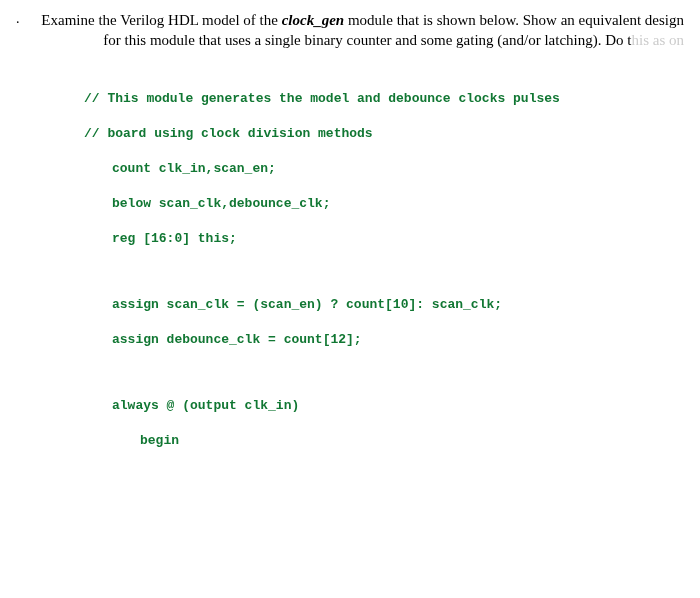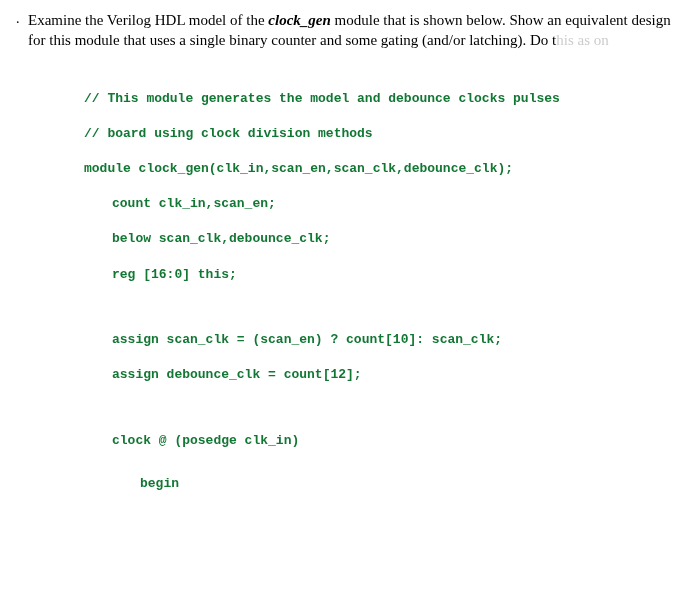--- a/index.html
+++ b/index.html
@@ -17,20 +17,21 @@
       display: flex;
       margin-bottom: 6px;
     }
     .q-bullet {
       width: 12px;
       flex-shrink: 0;
       font-size: 14px;
     }
     .q-text {
       flex: 1;
+      text-align: right;
     }
     .italic {
       font-style: italic;
       font-weight: bold;
     }
     .faded {
       color: #ccc;
     }
     .code-block {
       margin: 10px 0 14px 68px;
@@ -39,45 +40,43 @@
       line-height: 1.35;
       color: #117733;
       font-weight: bold;
       white-space: pre;
     }
     .code-indent1 {
       padding-left: 28px;
     }
     .code-indent2 {
       padding-left: 56px;
-      margin-top: 8px;
     }
     .gap-small {
       height: 6px;
     }
   </style>
 </head>
 <body>
 
 <div class="question">
   <div class="q-bullet">.</div>
   <div class="q-text">
     <span>Examine the Verilog HDL model of the </span><span class="italic">clock_gen</span><span> module that is shown below. Show an equivalent design for this module that uses a single binary counter and some gating (and/or latching). Do t</span><span class="faded">his as on</span>
   </div>
 </div>
 
 <div class="gap-small"></div>
 
 <div class="code-block">
 <div>// This module generates the model and debounce clocks pulses</div>
 <div>// board using clock division methods</div>
-<div>module clock_gen(clk_in,scan_en,scan_clk,debounce_clk);</div>
 <div class="code-indent1">count clk_in,scan_en;</div>
 <div class="code-indent1">below scan_clk,debounce_clk;</div>
 <div class="code-indent1">reg [16:0] this;</div>
 <div style="height:13px"></div>
 <div class="code-indent1">assign scan_clk = (scan_en) ? count[10]: scan_clk;</div>
 <div class="code-indent1">assign debounce_clk = count[12];</div>
 <div style="height:13px"></div>
-<div class="code-indent1">clock @ (posedge clk_in)</div>
+<div class="code-indent1">always @ (output clk_in)</div>
 <div class="code-indent2">begin</div>
 
 </div>
 
 </body></html>

